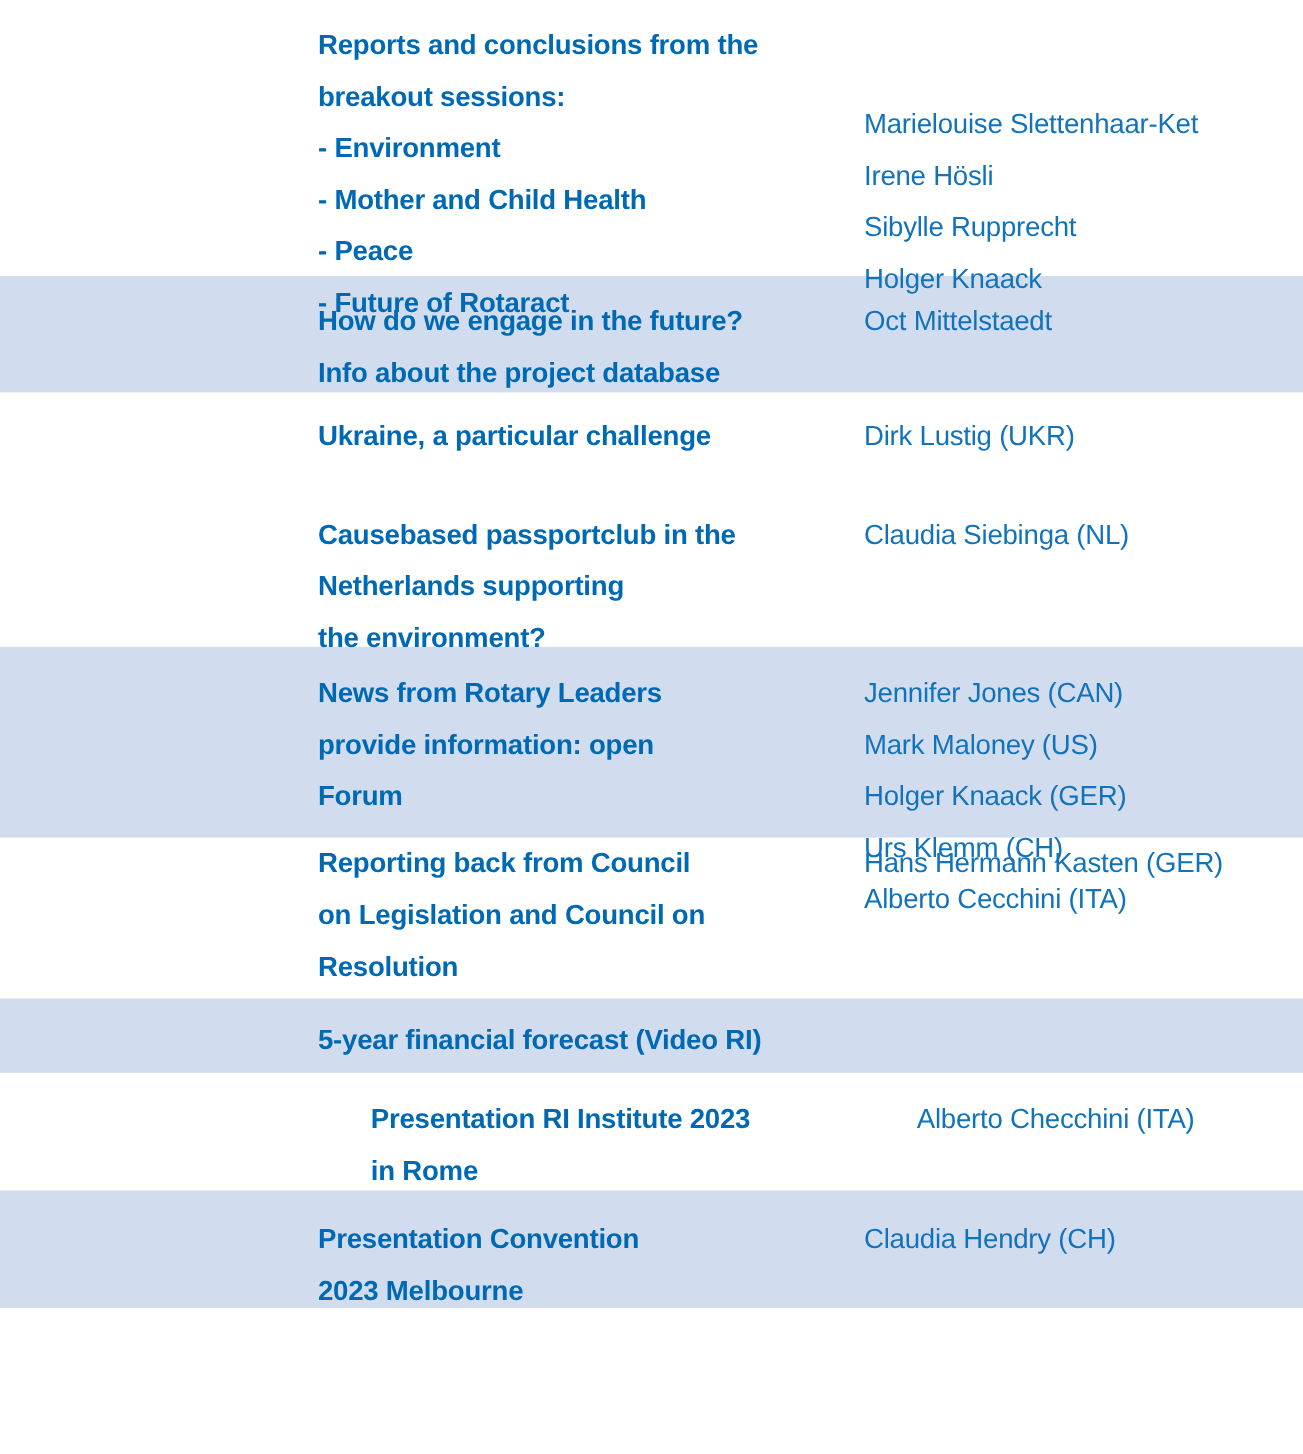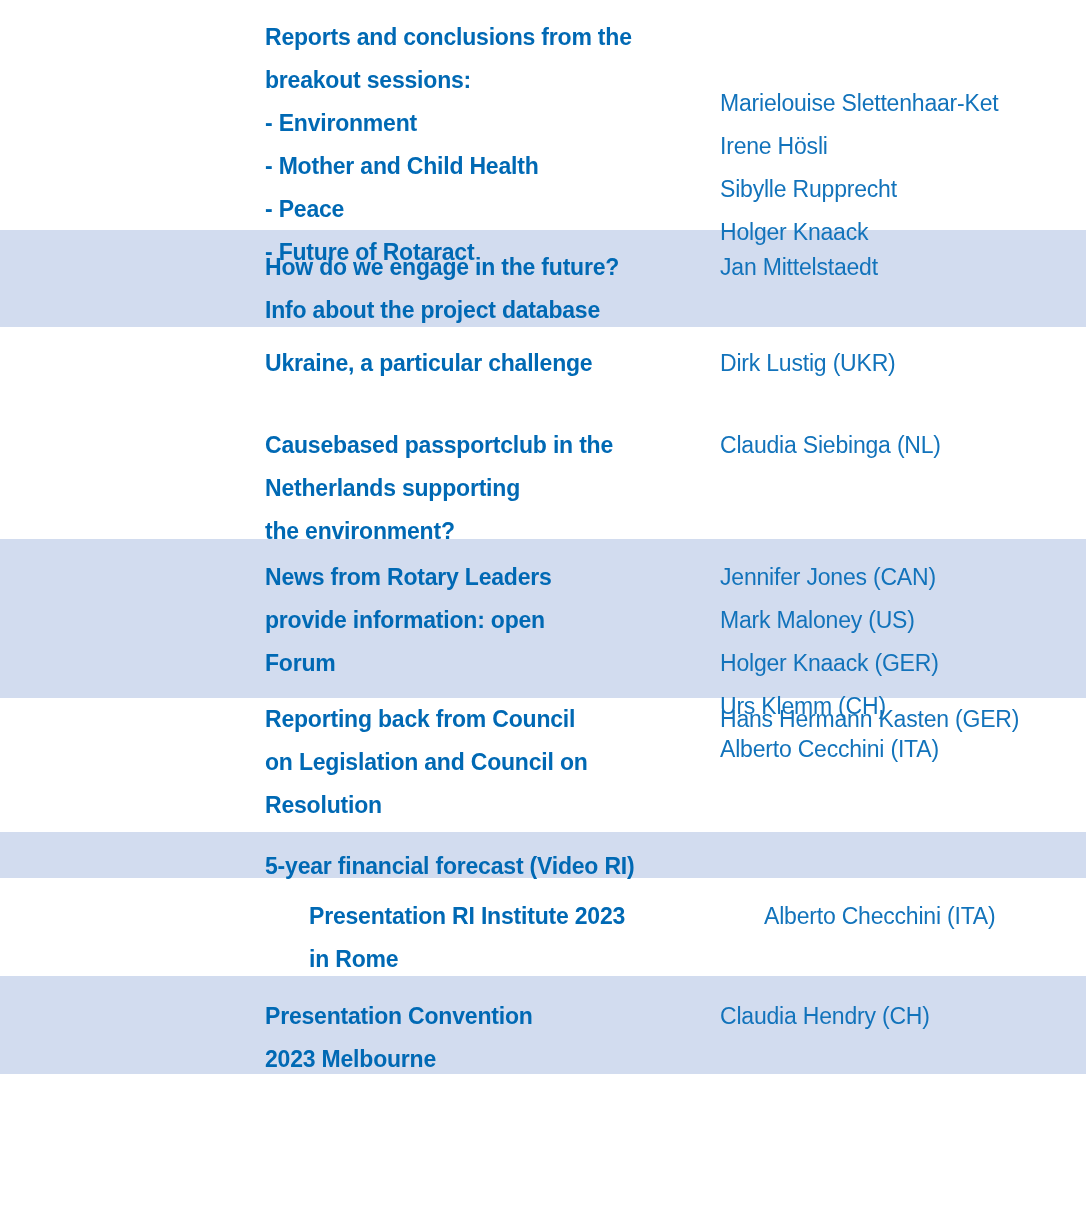--- a/index.html
+++ b/index.html
@@ -42,21 +42,21 @@
   }
   .offset-2lines{padding-top:66px;}
   
   .r0{height:230px;padding-top:16px;}
   .r1{height:97px;padding-top:16px;}
   .r2{height:80px;padding-top:15px;}
   .r3{height:96px;padding-top:15px;}
   .r4{height:132px;padding-top:17px;}
   .r5{height:159px;padding-top:17px;}
   .r6{height:134px;}
-  .r7{height:46px;padding-top:13px;}
+  .r7{height:62px;padding-top:13px;}
   .r8{height:98px;padding-top:17px;margin-left:44px;}
   .r9{height:98px;padding-top:19px;}
 </style>
 </head>
 <body>
 
 <div class="agenda">
 
   <div class="row r0">
     <div class="cell titles">Reports and conclusions from the
@@ -67,21 +67,21 @@
 - Future of Rotaract</div>
     <div class="cell names offset-2lines">Marielouise Slettenhaar-Ket
 Irene Hösli
 Sibylle Rupprecht
 Holger Knaack</div>
   </div>
 
   <div class="row alt r1">
     <div class="cell titles">How do we engage in the future?
 Info about the project database</div>
-    <div class="cell names">Jan Mittelstaedt</div>
+    <div class="cell names">Oct Mittelstaedt</div>
   </div>
 
   <div class="row r2">
     <div class="cell titles">Ukraine, a particular challenge</div>
     <div class="cell names">Dirk Lustig (UKR)</div>
   </div>
 
 
   <div class="row r4">
     <div class="cell titles">Causebased passportclub in the

